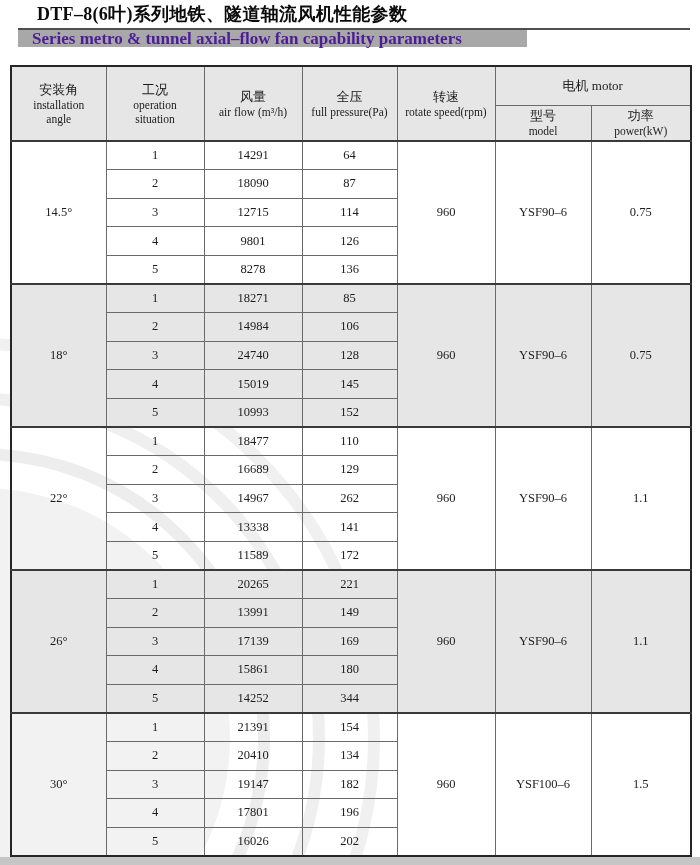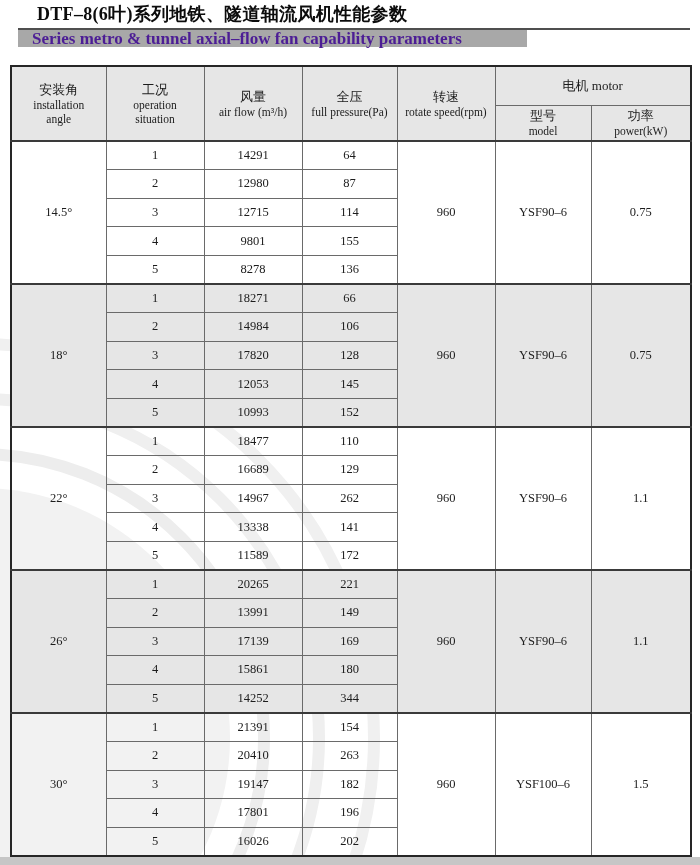--- a/index.html
+++ b/index.html
@@ -122,63 +122,63 @@
       <td rowspan="5">14.5°</td>
       <td>1</td>
       <td>14291</td>
       <td>64</td>
       <td rowspan="5">960</td>
       <td rowspan="5">YSF90–6</td>
       <td rowspan="5">0.75</td>
     </tr>
     <tr>
       <td>2</td>
-      <td>12980</td>
+      <td>18090</td>
       <td>87</td>
     </tr>
     <tr>
       <td>3</td>
       <td>12715</td>
       <td>114</td>
     </tr>
     <tr>
       <td>4</td>
       <td>9801</td>
-      <td>155</td>
+      <td>126</td>
     </tr>
     <tr>
       <td>5</td>
       <td>8278</td>
       <td>136</td>
     </tr>
   </tbody>
 
   <tbody class="shaded">
     <tr class="group-start">
       <td rowspan="5">18°</td>
       <td>1</td>
       <td>18271</td>
-      <td>66</td>
+      <td>85</td>
       <td rowspan="5">960</td>
       <td rowspan="5">YSF90–6</td>
       <td rowspan="5">0.75</td>
     </tr>
     <tr>
       <td>2</td>
       <td>14984</td>
       <td>106</td>
     </tr>
     <tr>
       <td>3</td>
-      <td>17820</td>
+      <td>24740</td>
       <td>128</td>
     </tr>
     <tr>
       <td>4</td>
-      <td>12053</td>
+      <td>15019</td>
       <td>145</td>
     </tr>
     <tr>
       <td>5</td>
       <td>10993</td>
       <td>152</td>
     </tr>
   </tbody>
 
   <tbody>
@@ -251,21 +251,21 @@
       <td>1</td>
       <td>21391</td>
       <td>154</td>
       <td rowspan="5">960</td>
       <td rowspan="5">YSF100–6</td>
       <td rowspan="5">1.5</td>
     </tr>
     <tr>
       <td>2</td>
       <td>20410</td>
-      <td>263</td>
+      <td>134</td>
     </tr>
     <tr>
       <td>3</td>
       <td>19147</td>
       <td>182</td>
     </tr>
     <tr>
       <td>4</td>
       <td>17801</td>
       <td>196</td>

